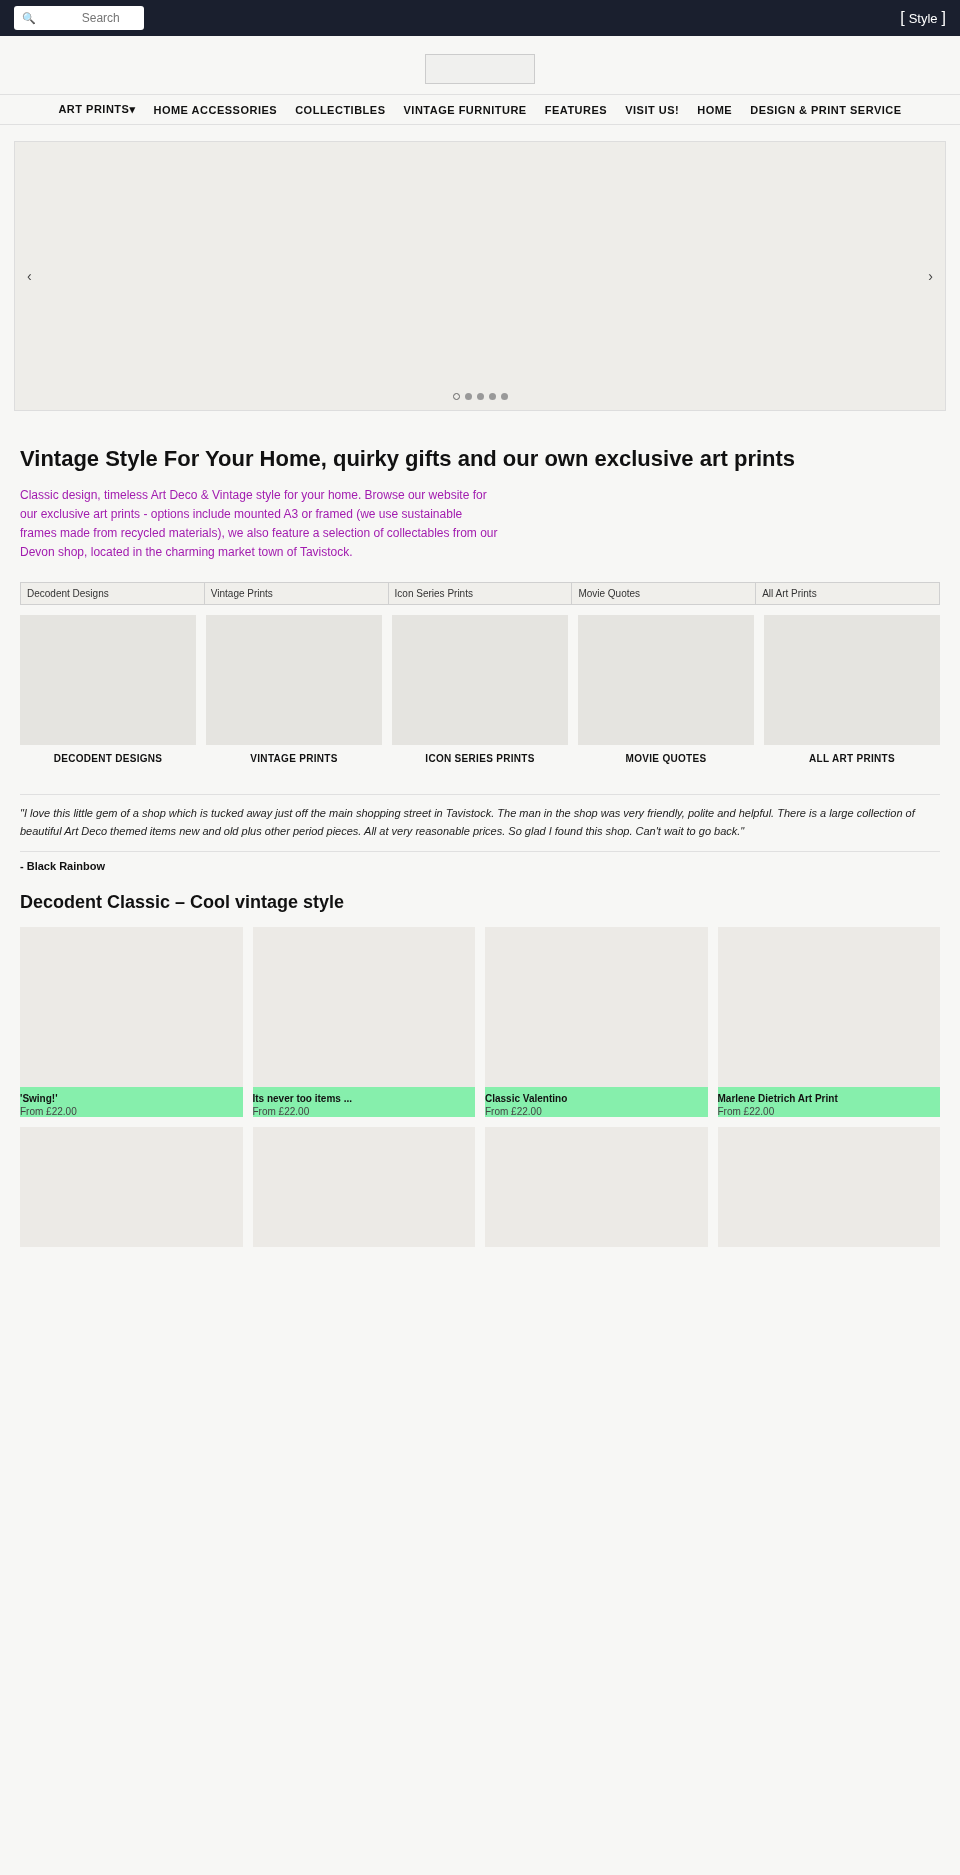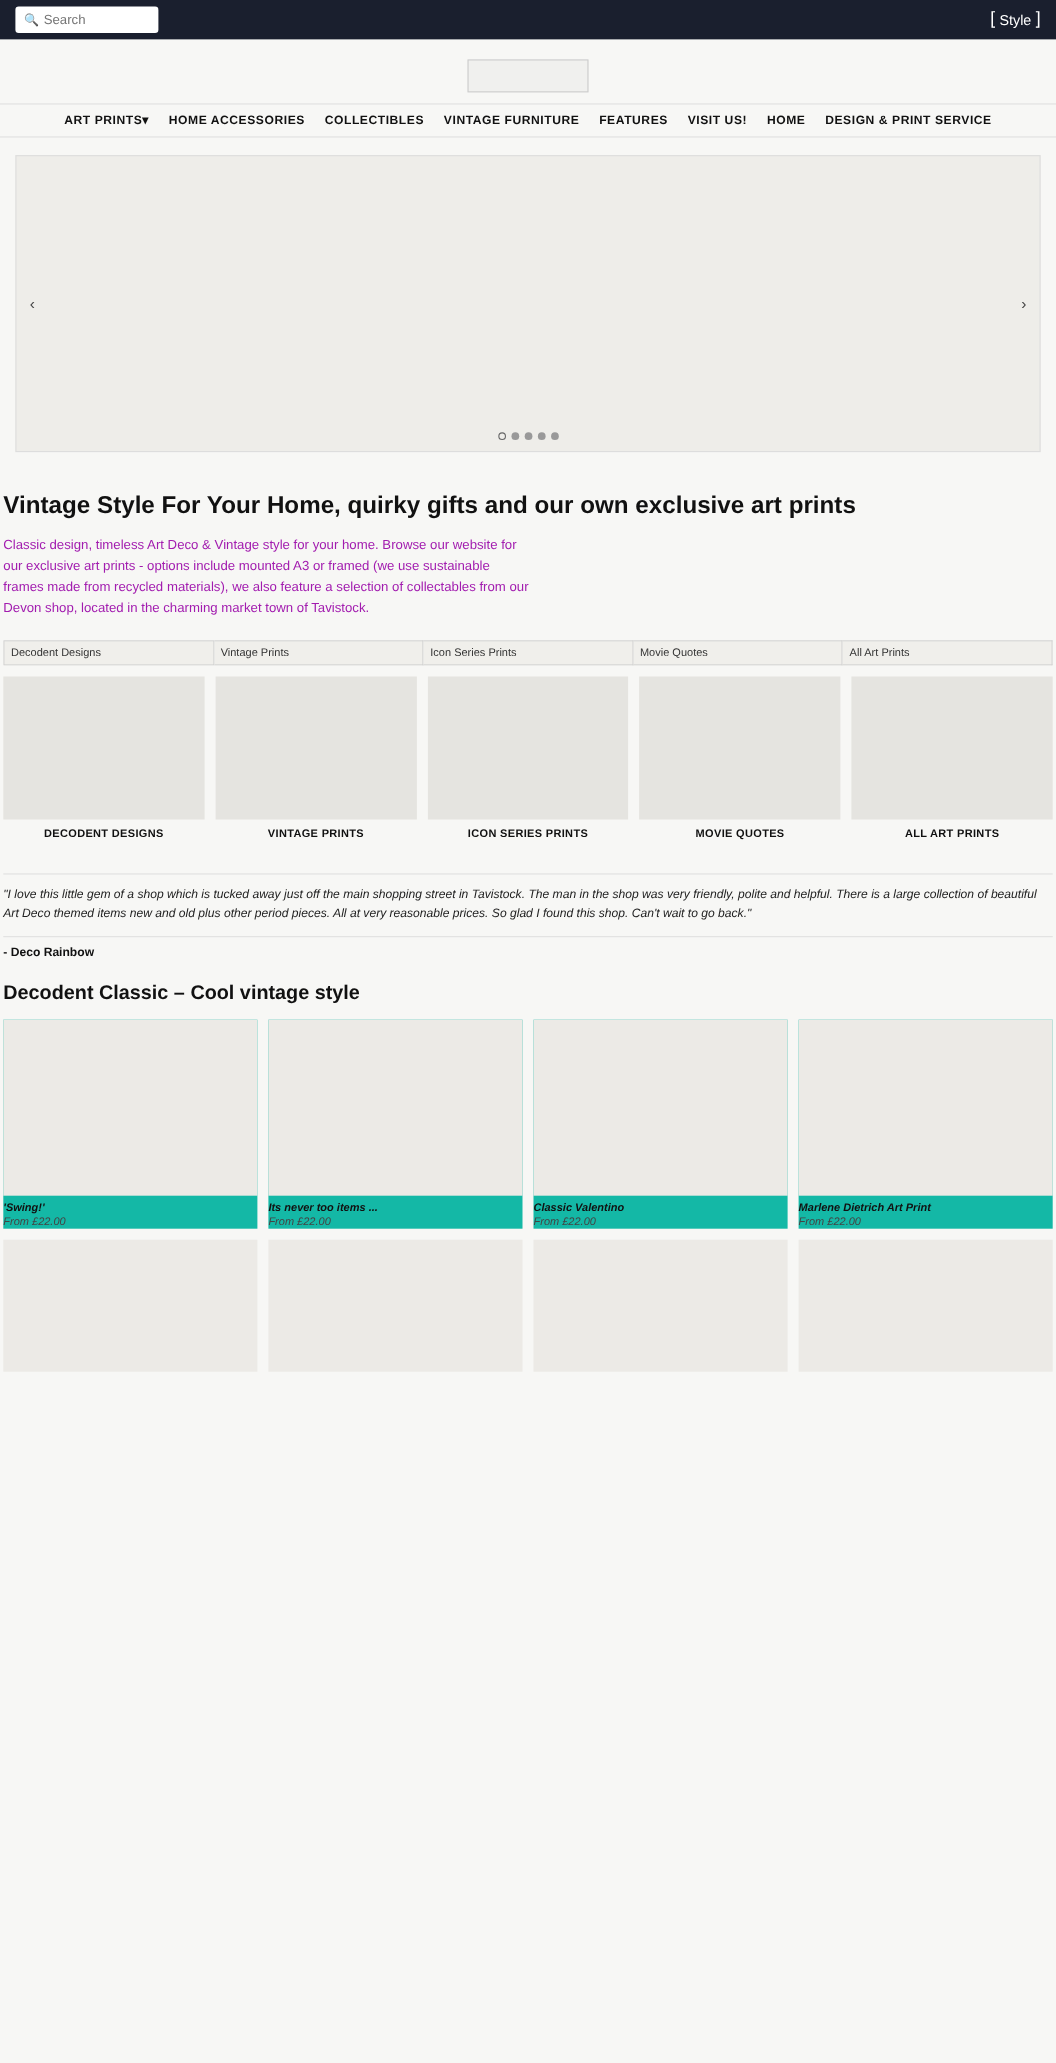--- a/index.html
+++ b/index.html
@@ -23,20 +23,21 @@
       padding: 3px 8px;
       width: 130px;
       height: 24px;
     }
     .search-box input {
       border: none;
       outline: none;
       font-size: 12px;
       width: 100%;
       background: transparent;
+      margin-left: 42px;
     }
     .search-icon-wrap {
       margin-right: 4px;
       color: #999;
       font-size: 11px;
     }
     .cart-btn {
       color: #fff;
       font-size: 13px;
       background: none;
@@ -118,21 +119,21 @@
     .dot {
       width: 7px; height: 7px;
       border-radius: 50%;
       background: #999;
       display: inline-block;
     }
     .dot.active { background: #fff; border: 1.5px solid #666; background: transparent; }
 
     
     .main-content {
-      padding: 14px 3px;
+      padding: 14px 20px;
       background: #f7f7f5;
     }
 
     .page-title {
       font-size: 22px;
       font-weight: 700;
       line-height: 1.3;
       margin-bottom: 12px;
       margin-top: 4px;
     }
@@ -219,22 +220,21 @@
       font-weight: 700;
       margin-bottom: 14px;
     }
     .products-grid {
       display: grid;
       grid-template-columns: 1fr 1fr 1fr 1fr;
       gap: 10px;
       margin-bottom: 10px;
     }
     .product-card {
-      background: #14b8a6;
-      font-style: italic;
+      background: #86efac;
     }
     .product-img {
       background: #eceae6;
       width: 100%;
       height: 160px;
       display: block;
     }
     .product-name {
       font-size: 10px;
       font-weight: 600;
@@ -331,21 +331,21 @@
       <div class="collection-card-img"></div>
       <div class="collection-card-label">Movie Quotes</div>
     </div>
     <div class="collection-card">
       <div class="collection-card-img"></div>
       <div class="collection-card-label">All Art Prints</div>
     </div>
   </div>
 
   <div class="testimonial">"I love this little gem of a shop which is tucked away just off the main shopping street in Tavistock. The man in the shop was very friendly, polite and helpful. There is a large collection of beautiful Art Deco themed items new and old plus other period pieces. All at very reasonable prices. So glad I found this shop. Can't wait to go back."</div>
-  <div class="testimonial-author">- Deco Rainbow</div>
+  <div class="testimonial-author">- Black Rainbow</div>
 
   <h2 class="products-section-title">Decodent Classic – Cool vintage style</h2>
 
   <div class="products-grid">
     <div class="product-card">
       <div class="product-img"></div>
       <div class="product-name">'Swing!'</div>
       <div class="product-price">From £22.00</div>
     </div>
     <div class="product-card">

